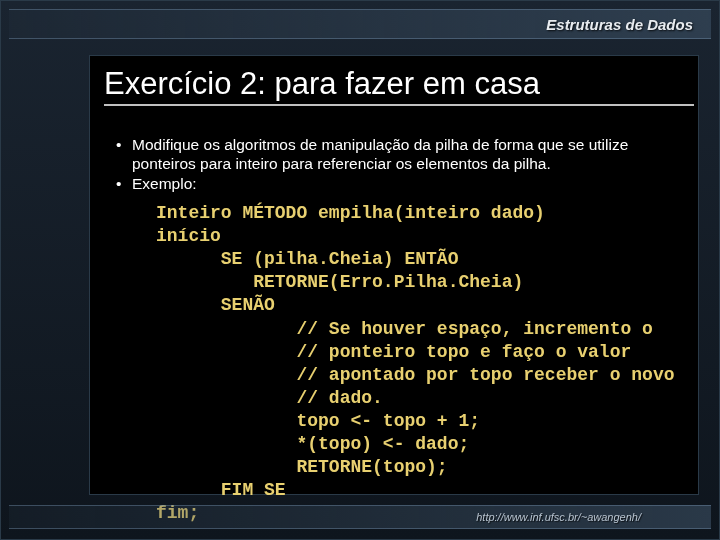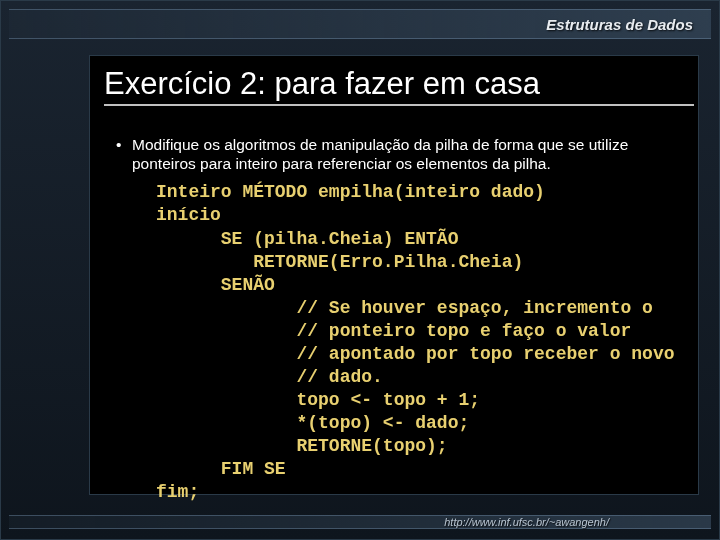--- a/index.html
+++ b/index.html
@@ -87,25 +87,25 @@
     line-height: 1.28;
     white-space: pre;
     padding-left: 52px;
     padding-top: 2px;
   }
   .footer-bar {
     position: absolute;
     bottom: 10px;
     left: 8px;
     right: 8px;
-    height: 14px;
+    height: 24px;
     display: flex;
     align-items: center;
     justify-content: flex-end;
-    padding-right: 102px;
+    padding-right: 70px;
     background: linear-gradient(90deg, rgba(40,55,70,0.2) 0%, rgba(60,80,100,0.6) 100%);
     border-top: 1px solid rgba(120,150,180,0.4);
     border-bottom: 1px solid rgba(120,150,180,0.4);
   }
   .footer-url {
     color: #b8c4d0;
     font-size: 11px;
     font-style: italic;
     text-shadow: 1px 1px 1px rgba(0,0,0,0.7);
   }
@@ -116,20 +116,21 @@
 <div class="slide">
 
   <div class="header-bar">
     <span class="header-title">Estruturas de Dados</span>
   </div>
 
   <div class="content-box">
     <h1 class="slide-title">Exercício 2: para fazer em casa</h1>
     <ul class="bullets">
       <li>Modifique os algoritmos de manipulação da pilha de forma que se utilize ponteiros para inteiro para referenciar os elementos da pilha.</li>
+      <li>Exemplo:</li>
     </ul>
     <div class="code-block">Inteiro MÉTODO empilha(inteiro dado)
 início
       SE (pilha.Cheia) ENTÃO
          RETORNE(Erro.Pilha.Cheia)
       SENÃO
              // Se houver espaço, incremento o
              // ponteiro topo e faço o valor
              // apontado por topo receber o novo
              // dado.

